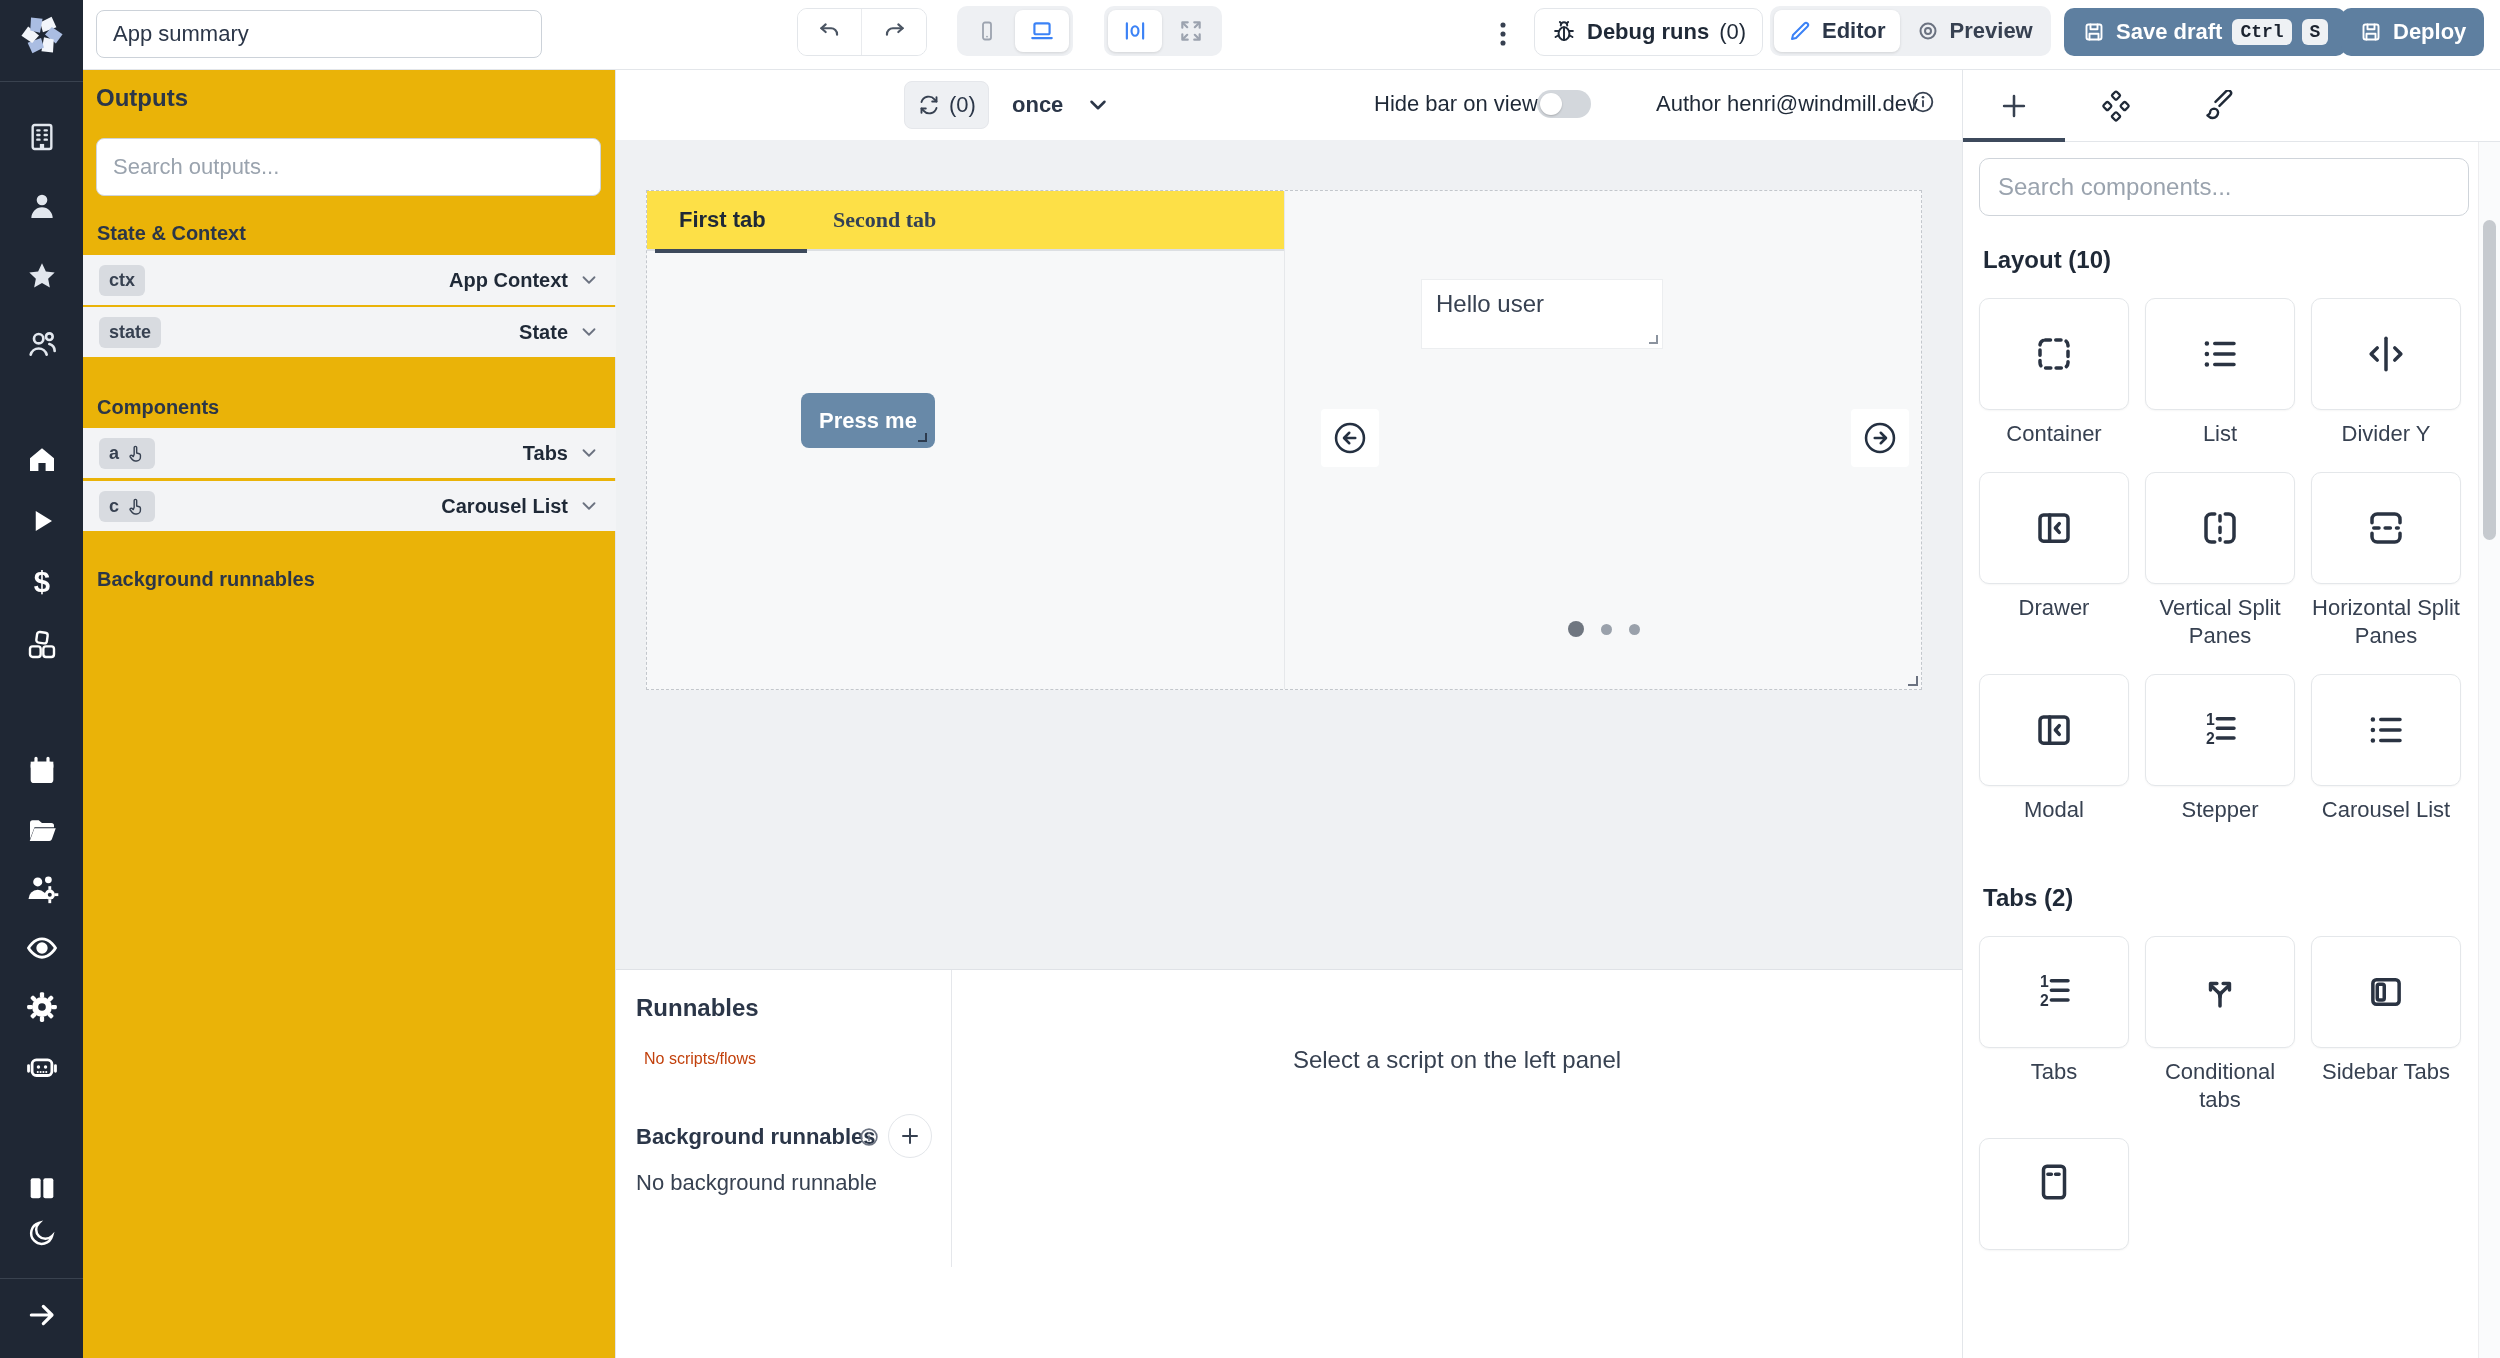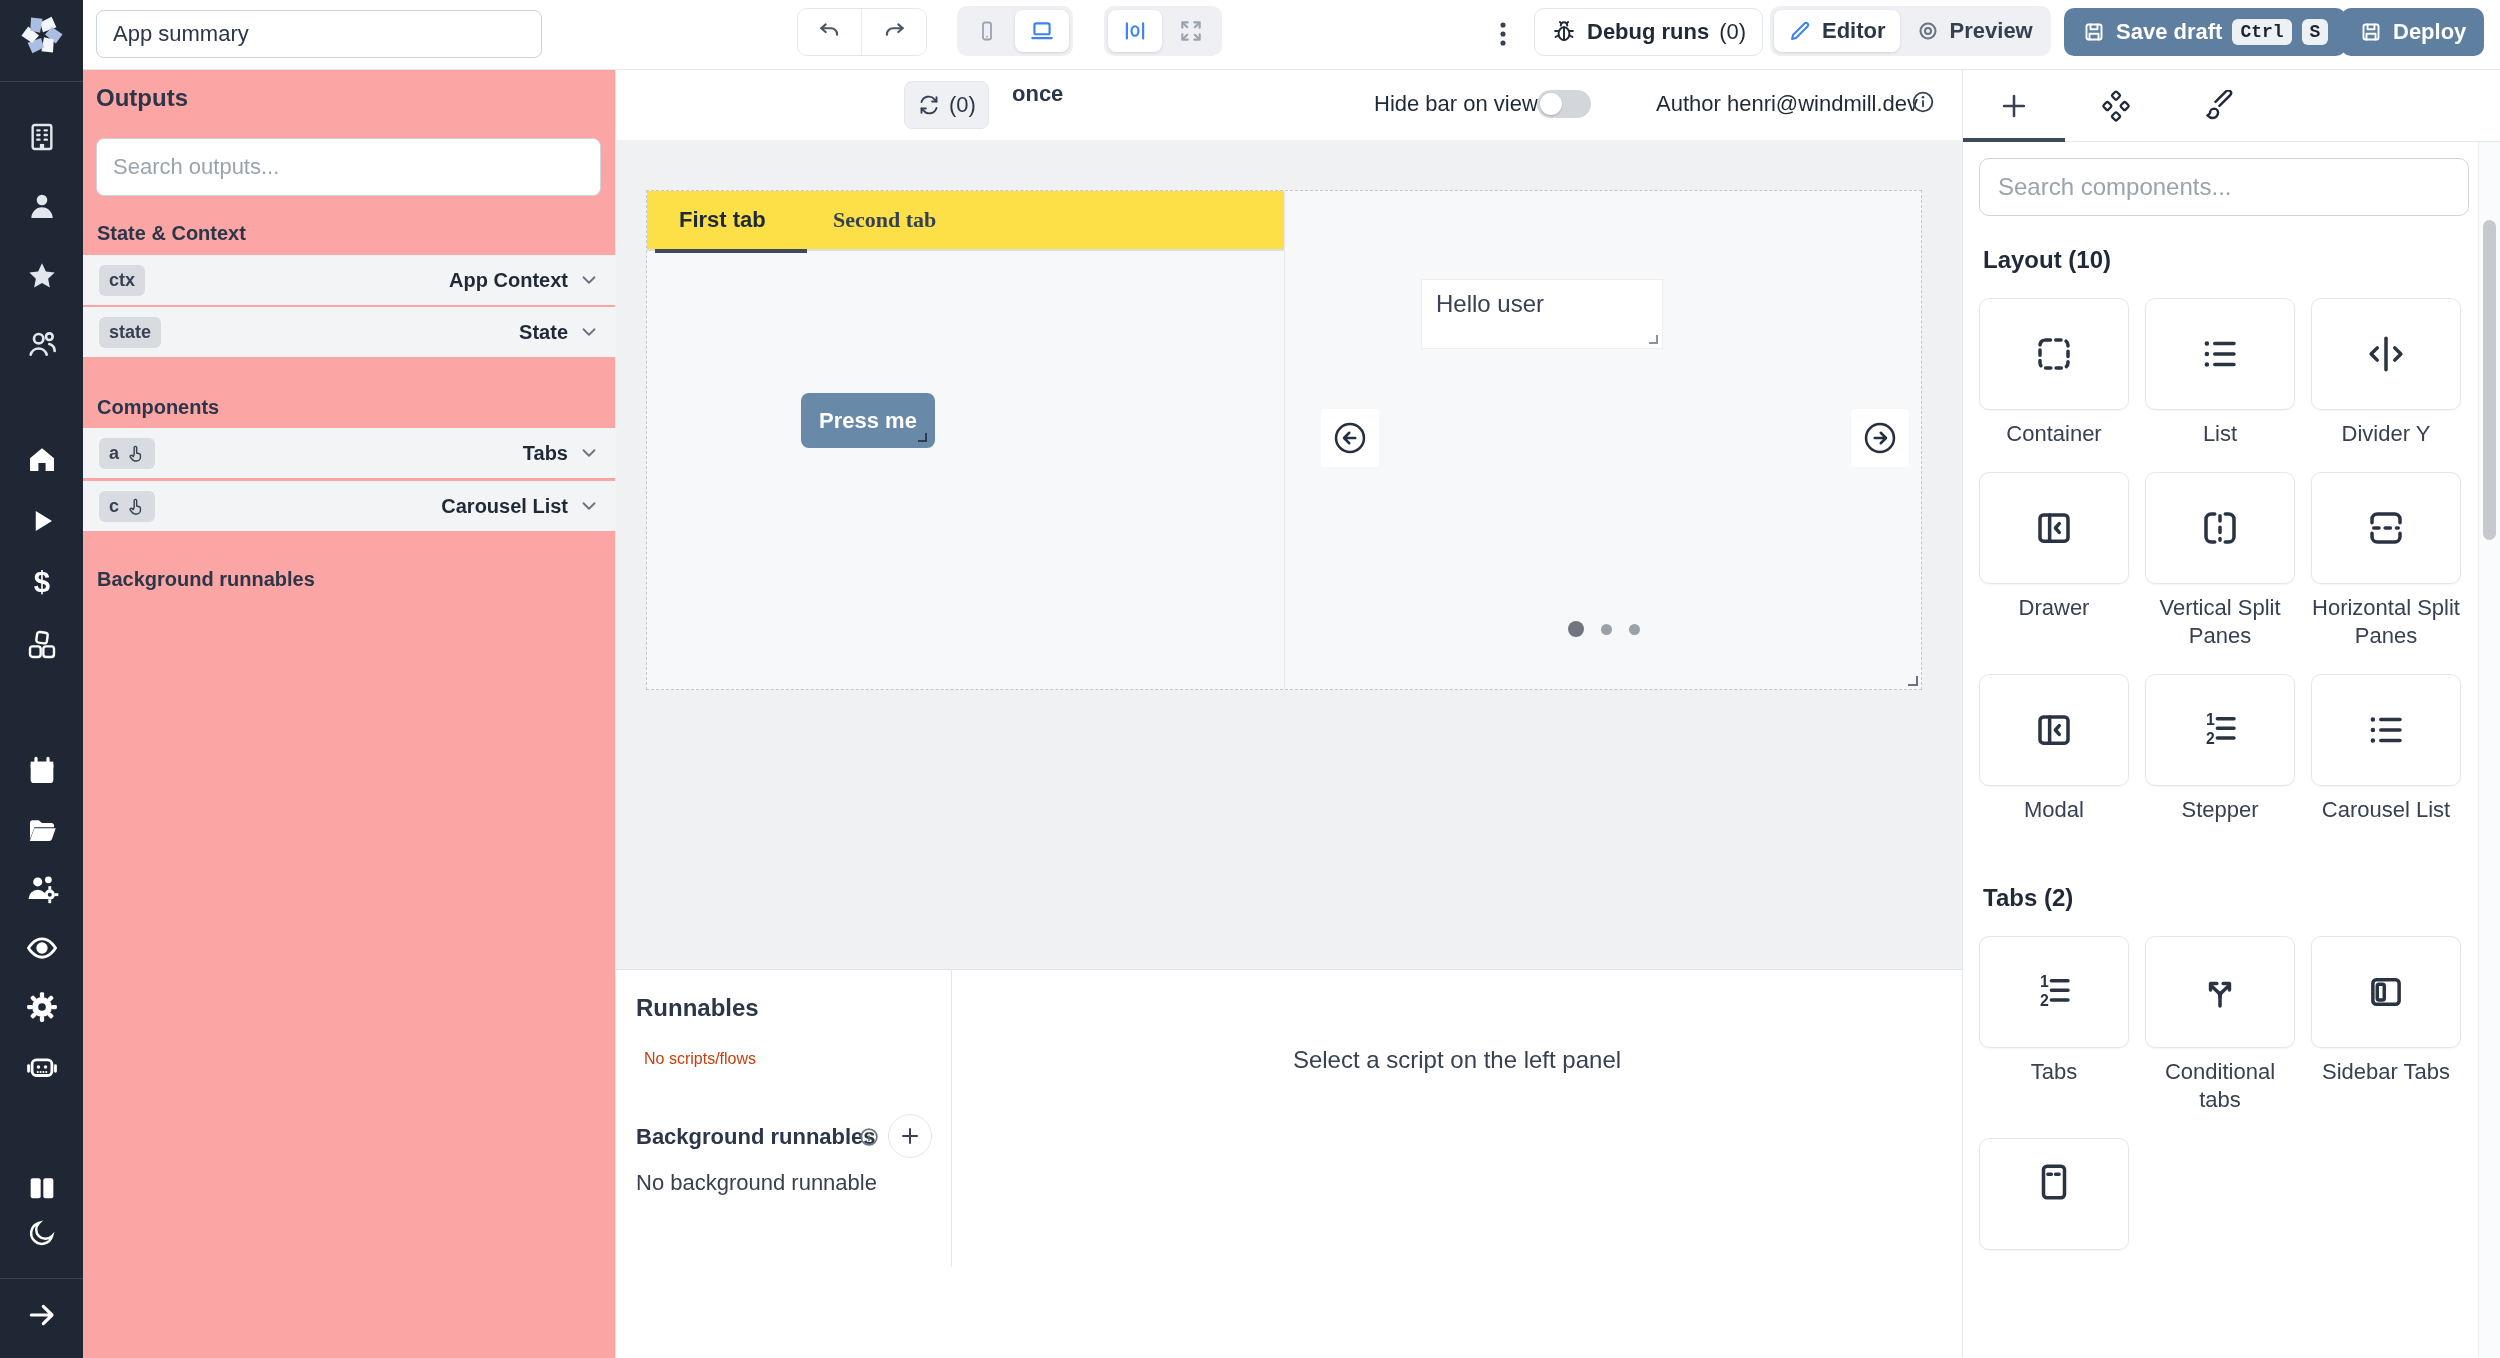--- a/index.html
+++ b/index.html
@@ -20,35 +20,35 @@
   .btn-plain{display:flex;align-items:center;justify-content:center;background:#fff;border:none;cursor:pointer;}
   .seg{position:absolute;display:flex;align-items:center;background:#eef0f3;border-radius:10px;padding:4px;gap:2px;}
   .seg .opt{display:flex;align-items:center;justify-content:center;border-radius:8px;padding:8px 14px;cursor:pointer;gap:10px;}
   .seg .opt.sel{background:#fff;box-shadow:0 1px 3px rgba(0,0,0,.12);}
   .seg .opt .lbl{font-size:22px;font-weight:700;color:#2b3648;}
   .steel-btn{position:absolute;display:flex;align-items:center;gap:10px;background:#5e7fa0;border:none;border-radius:10px;color:#fff;font-size:22px;font-weight:700;padding:0 18px;height:48px;cursor:pointer;}
   .kbd{background:#eef1f4;color:#1c2430;font-family:"Liberation Mono",monospace;font-size:18px;border-radius:6px;padding:3px 8px;font-weight:700;}
   #debug-btn{position:absolute;display:flex;align-items:center;gap:10px;background:#fff;border:1px solid #e3e6ea;border-radius:10px;height:48px;padding:0 16px;font-size:22px;font-weight:700;color:#1f2937;cursor:pointer;}
 
   
-  #left-panel{position:absolute;left:83px;top:70px;width:533px;height:1288px;background:#fca5a5;border-right:1px solid #e3e6ea;}
+  #left-panel{position:absolute;left:83px;top:70px;width:533px;height:1288px;background:#eab308;border-right:1px solid #e3e6ea;}
   .panel-title{position:absolute;font-size:24px;font-weight:700;color:#2b3648;}
   .sub-title{position:absolute;font-size:20px;font-weight:700;color:#2b3648;}
   .search-input{position:absolute;border:1px solid #cfd4da;border-radius:8px;padding:0 16px;font-size:22px;color:#374151;outline:none;background:#fff;}
   .search-input::placeholder{color:#9aa3ae;}
   .orow{position:absolute;left:0;width:533px;height:50px;background:#f3f4f6;display:flex;align-items:center;padding:0 16px;cursor:pointer;}
   .obadge{background:#d8dbe0;border-radius:6px;color:#374151;font-size:18px;font-weight:700;padding:5px 10px;display:flex;align-items:center;gap:6px;}
   .orow .spacer{flex:1;}
   .orow .olabel{font-size:20px;font-weight:700;color:#1f2937;margin-right:10px;}
 
   
   #center{position:absolute;left:616px;top:70px;width:1346px;height:1288px;background:#eff1f3;}
   #canvas-toolbar{position:absolute;left:0;top:0;width:1346px;height:70px;background:#fff;}
   #refresh-group{position:absolute;left:288px;top:11px;height:48px;display:flex;align-items:center;gap:8px;background:#eef0f3;border:1px solid #e5e7eb;border-radius:8px;padding:0 12px;font-size:22px;color:#2b3648;cursor:pointer;}
-  #once-dd{position:absolute;left:396px;top:11px;height:48px;display:flex;align-items:center;gap:22px;font-size:22px;font-weight:700;color:#2b3648;cursor:pointer;flex-direction:column;}
+  #once-dd{position:absolute;left:396px;top:11px;height:48px;display:flex;align-items:center;gap:22px;font-size:22px;font-weight:700;color:#2b3648;cursor:pointer;}
   #hidebar-label{position:absolute;left:758px;top:21px;font-size:22px;color:#1f2937;}
   #toggle{position:absolute;left:921px;top:20px;width:54px;height:28px;border-radius:14px;background:#d3d7dc;cursor:pointer;}
   #toggle .knob{position:absolute;left:3px;top:3px;width:22px;height:22px;border-radius:50%;background:#fff;box-shadow:0 1px 2px rgba(0,0,0,.2);}
   #author-label{position:absolute;left:1040px;top:21px;font-size:22px;color:#1f2937;}
   #author-info{position:absolute;left:1294px;top:19px;cursor:pointer;}
 
   #canvas-frame{position:absolute;left:30px;top:120px;width:1276px;height:500px;border:1px dashed #c3c7cc;background:#f7f8f9;}
   #tabs-comp{position:absolute;left:0;top:0;width:638px;height:498px;border-right:1px solid #e6e8eb;}
   #tabbar{position:absolute;left:0;top:0;width:100%;height:60px;background:#fde047;border-bottom:2px solid #dcdfe3;}
   .ctab{position:absolute;top:16px;font-size:22px;font-weight:700;color:#1f2937;cursor:pointer;}

